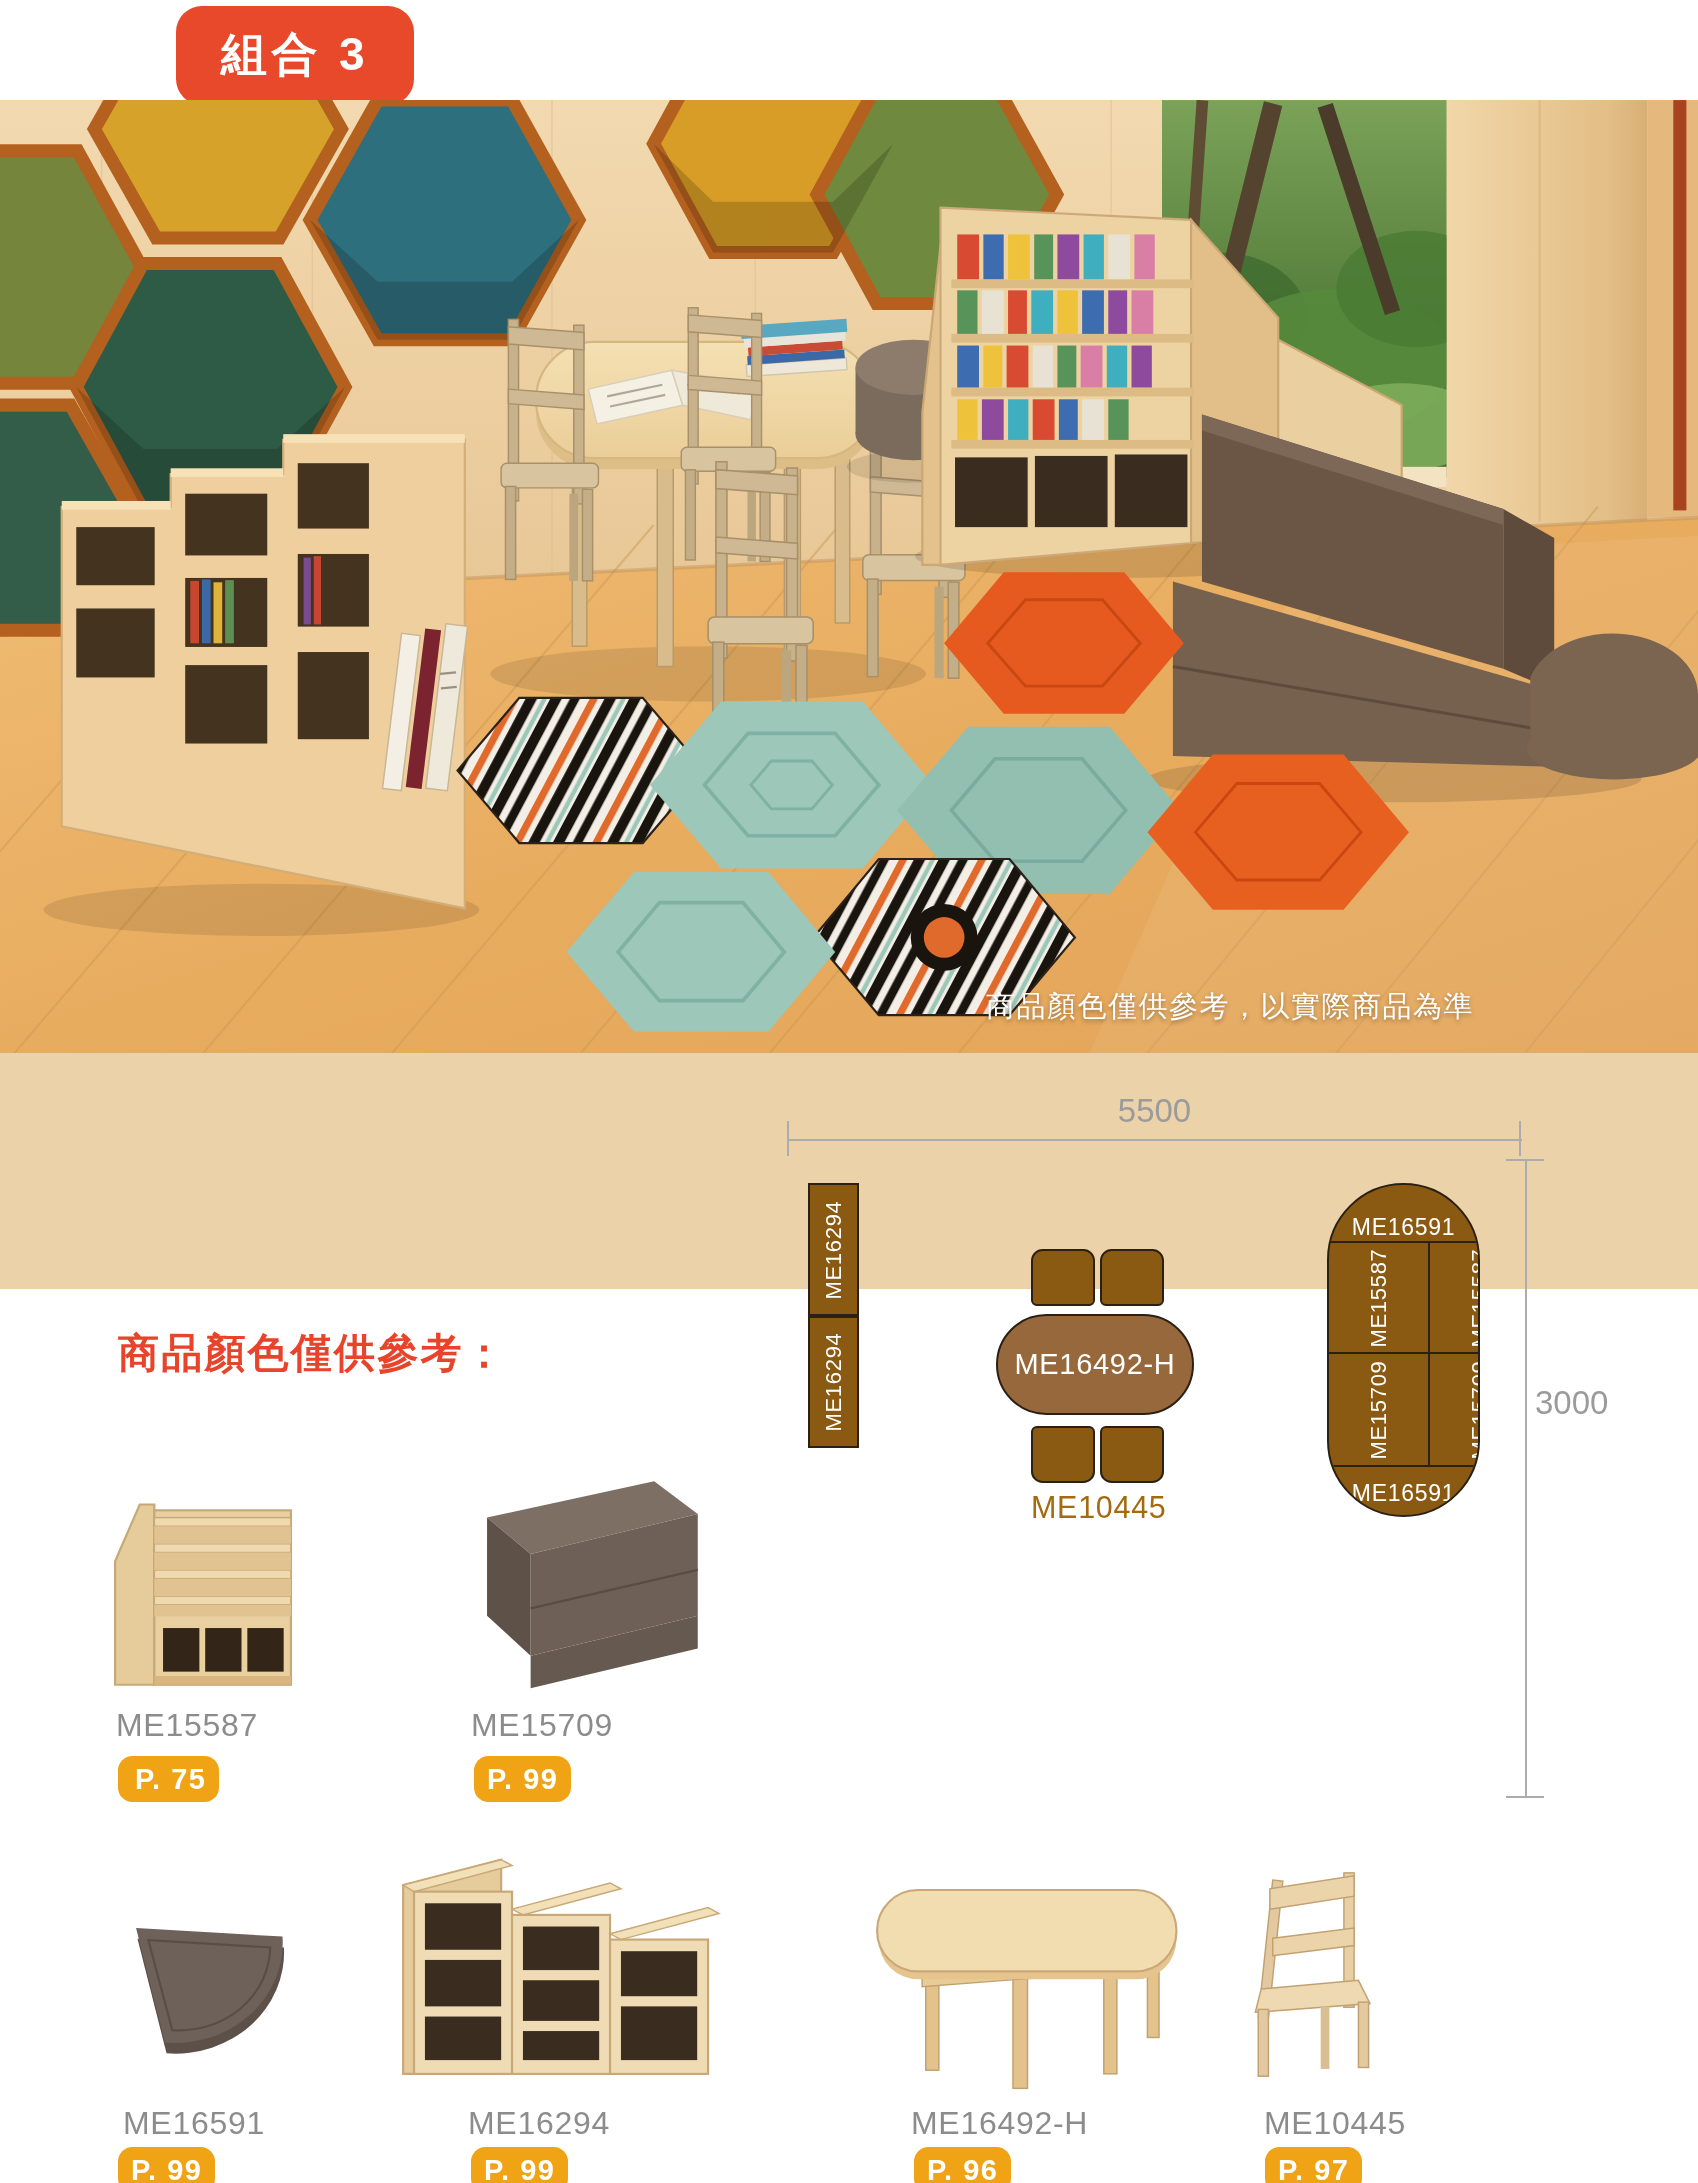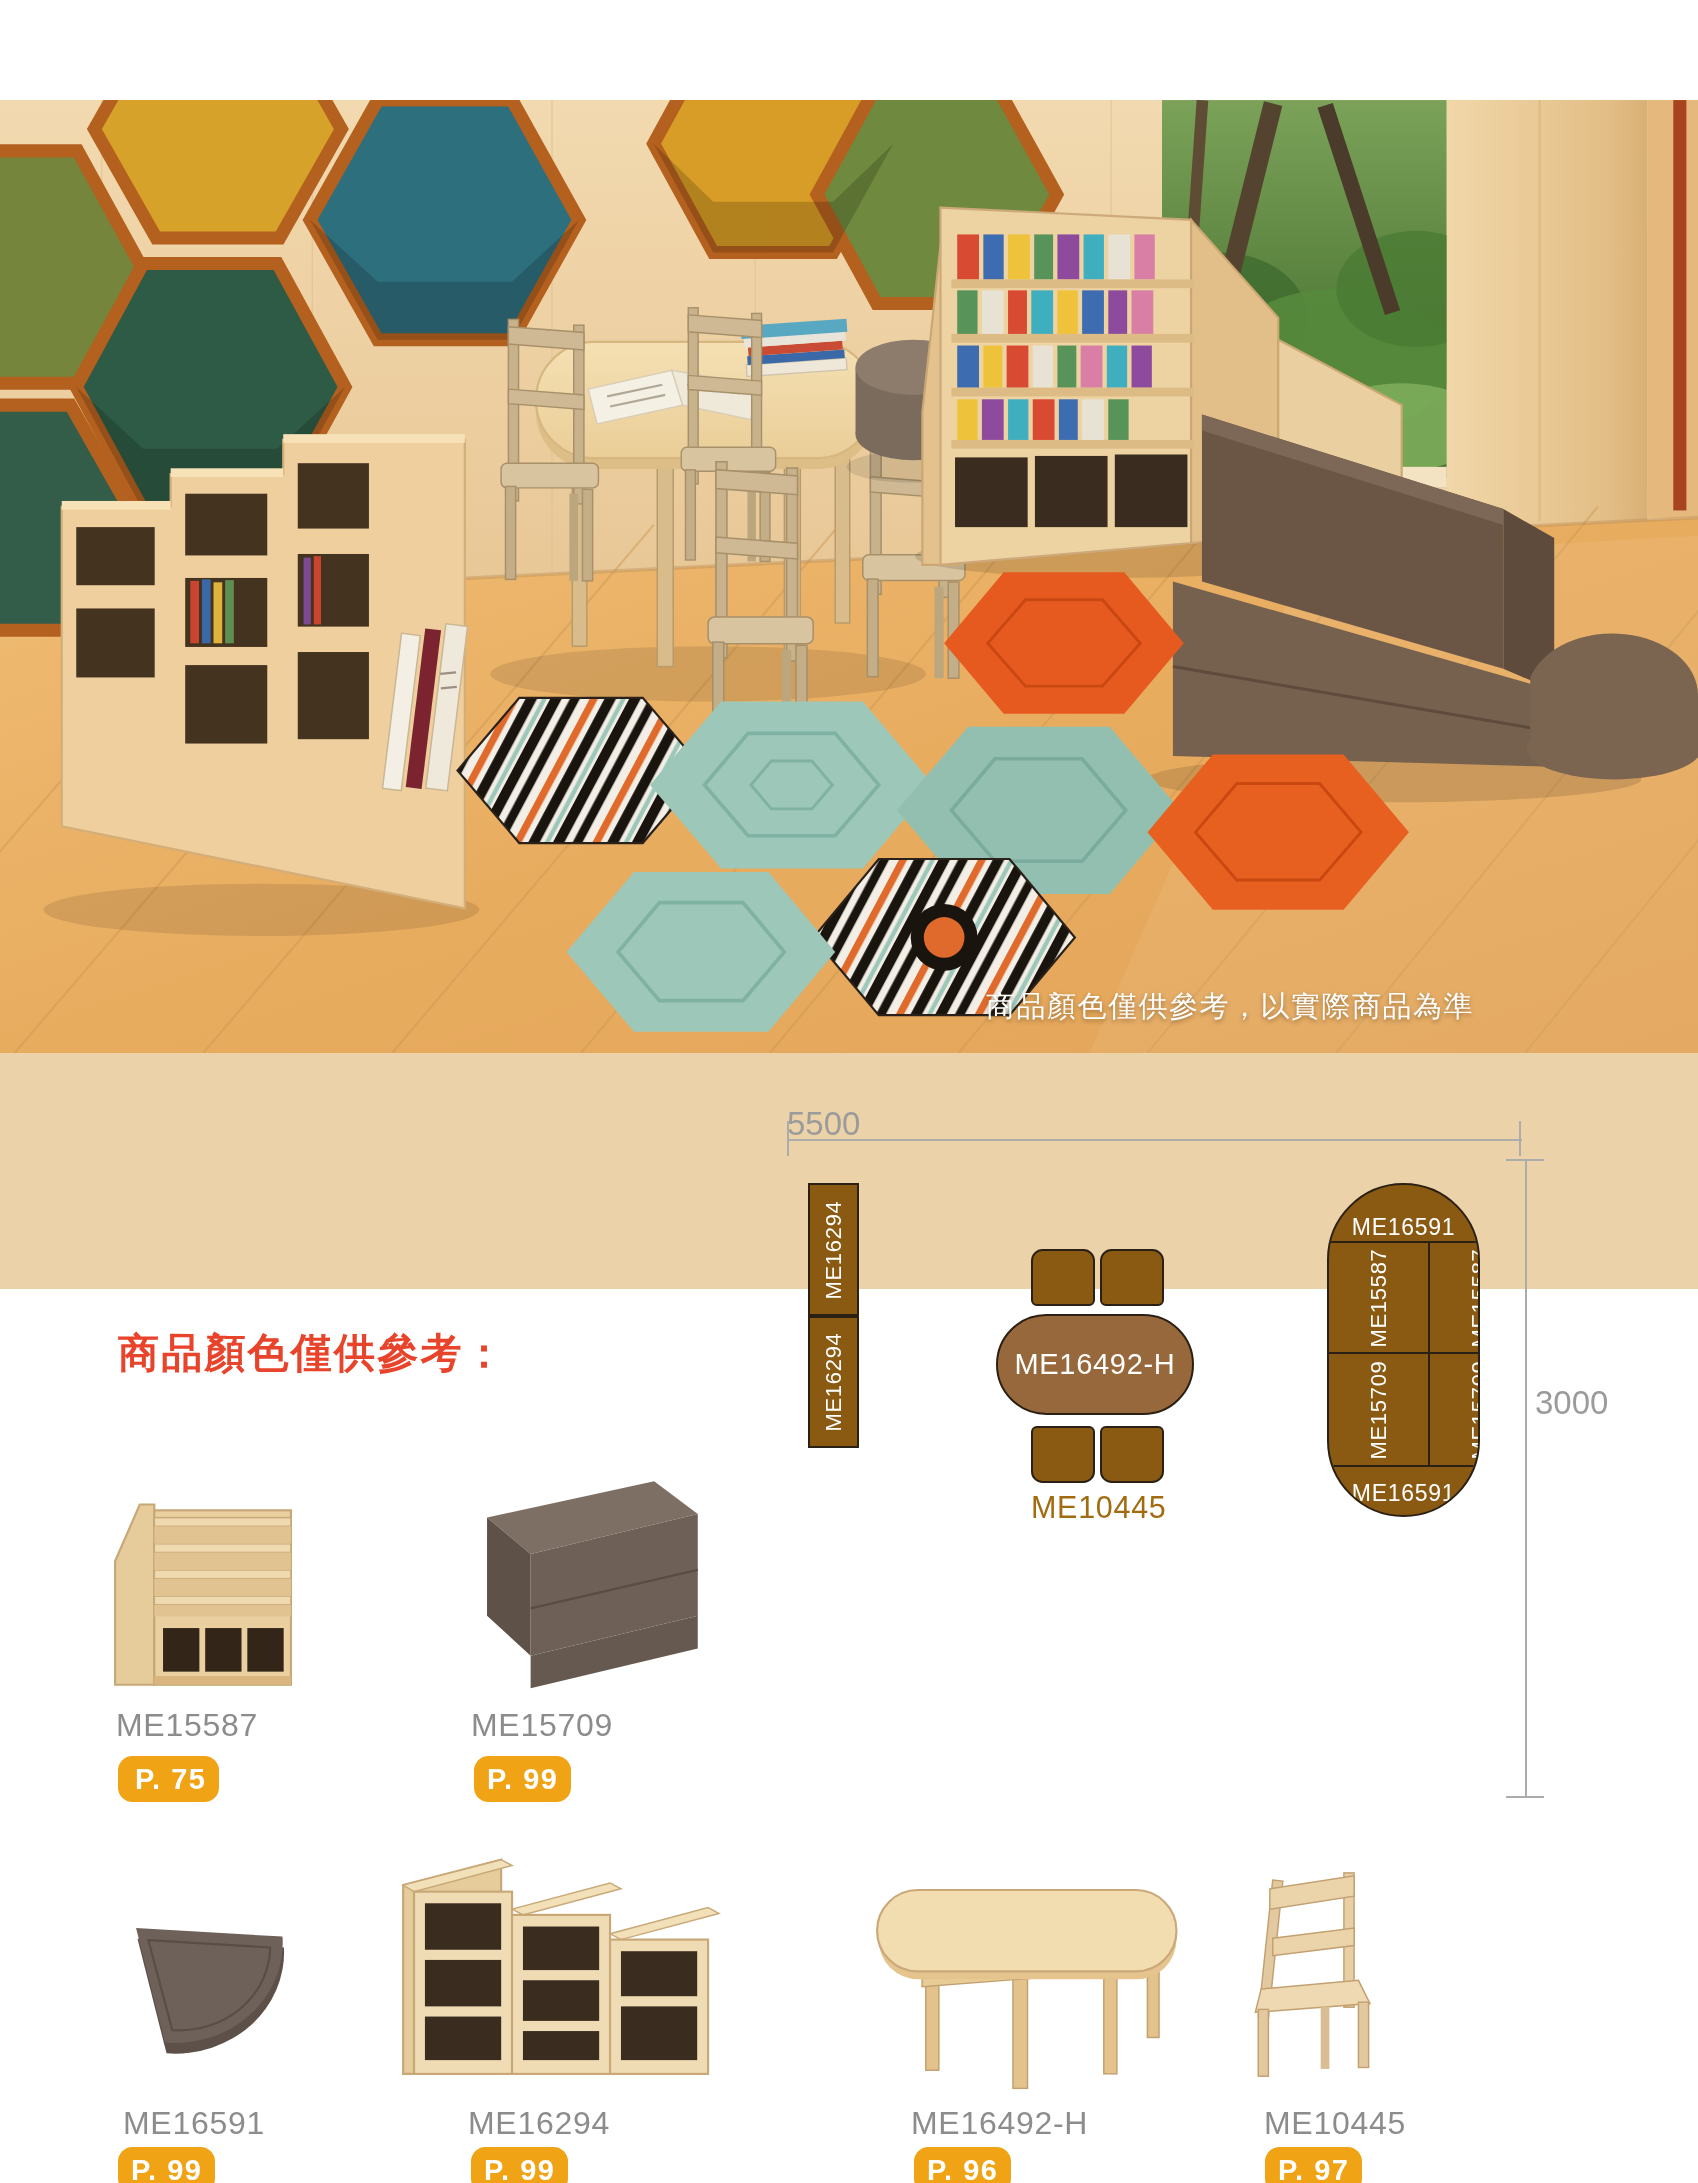--- a/index.html
+++ b/index.html
@@ -48,20 +48,23 @@
   .prod-code{color:#8C8C8C;font-size:32px;letter-spacing:0.7px;}
   .page-badge{min-width:96px;height:46px;background:#EFA315;border-radius:14.5px;
     display:inline-flex;align-items:center;justify-content:center;color:#fff;
     font-size:29px;font-weight:bold;letter-spacing:1.5px;padding:0 13px;box-sizing:border-box;}
 </style>
 </head>
 <body>
 
 <div id="page">
 
+  <div class="abs combo-badge">
+    <span>組合 3</span>
+  </div>
 
   <div class="abs photo">
     <svg width="1698" height="953" viewBox="0 0 2338 1312">
       <defs>
         <linearGradient id="wallg" x1="0" y1="0" x2="0" y2="1">
           <stop offset="0" stop-color="#F2D9AF"></stop>
             <stop offset="1" stop-color="#E6C априори"></stop>
           <stop offset="1" stop-color="#E6C untuk"></stop>
         </linearGradient>
         <linearGradient id="wallg2" x1="0" y1="0" x2="0" y2="1">
@@ -340,21 +343,21 @@
           <polygon points="873,1063 1058,1063 1150,1173 1058,1283 873,1283 780,1173" fill="#9CC7B9"></polygon>
           <polygon points="908,1105 1023,1105 1080,1173 1023,1240 908,1240 851,1173" fill="none" stroke="#7FB2A3" stroke-width="5"></polygon>
         </g>
       </g>
     </svg>
     <div class="abs photo-caption" style="left:986px;top:887px;">商品顏色僅供參考，以實際商品為準</div>
   </div>
 
   <div>
 
-    <div class="abs dim-text" style="left:787px;top:1092px;width:735px;margin-top:13px;">5500</div>
+    <div class="abs dim-text" style="left:787px;top:1092px;width:735px;text-align:center;">5500</div>
     <div class="abs dim-line-h" style="left:787px;top:1139px;width:735px;"></div>
     <div class="abs dim-line-v" style="left:787px;top:1121px;height:35px;"></div>
     <div class="abs dim-line-v" style="left:1519px;top:1121px;height:35px;"></div>
 
     <div class="abs dim-line-v" style="left:1525px;top:1160px;height:638px;"></div>
     <div class="abs dim-line-h" style="left:1506px;top:1159px;width:38px;"></div>
     <div class="abs dim-line-h" style="left:1506px;top:1796px;width:38px;"></div>
     <div class="abs dim-text" style="left:1535px;top:1384px;">3000</div>
 
     <div class="abs plan-shape" style="left:808px;top:1183px;width:51px;height:133px;">

